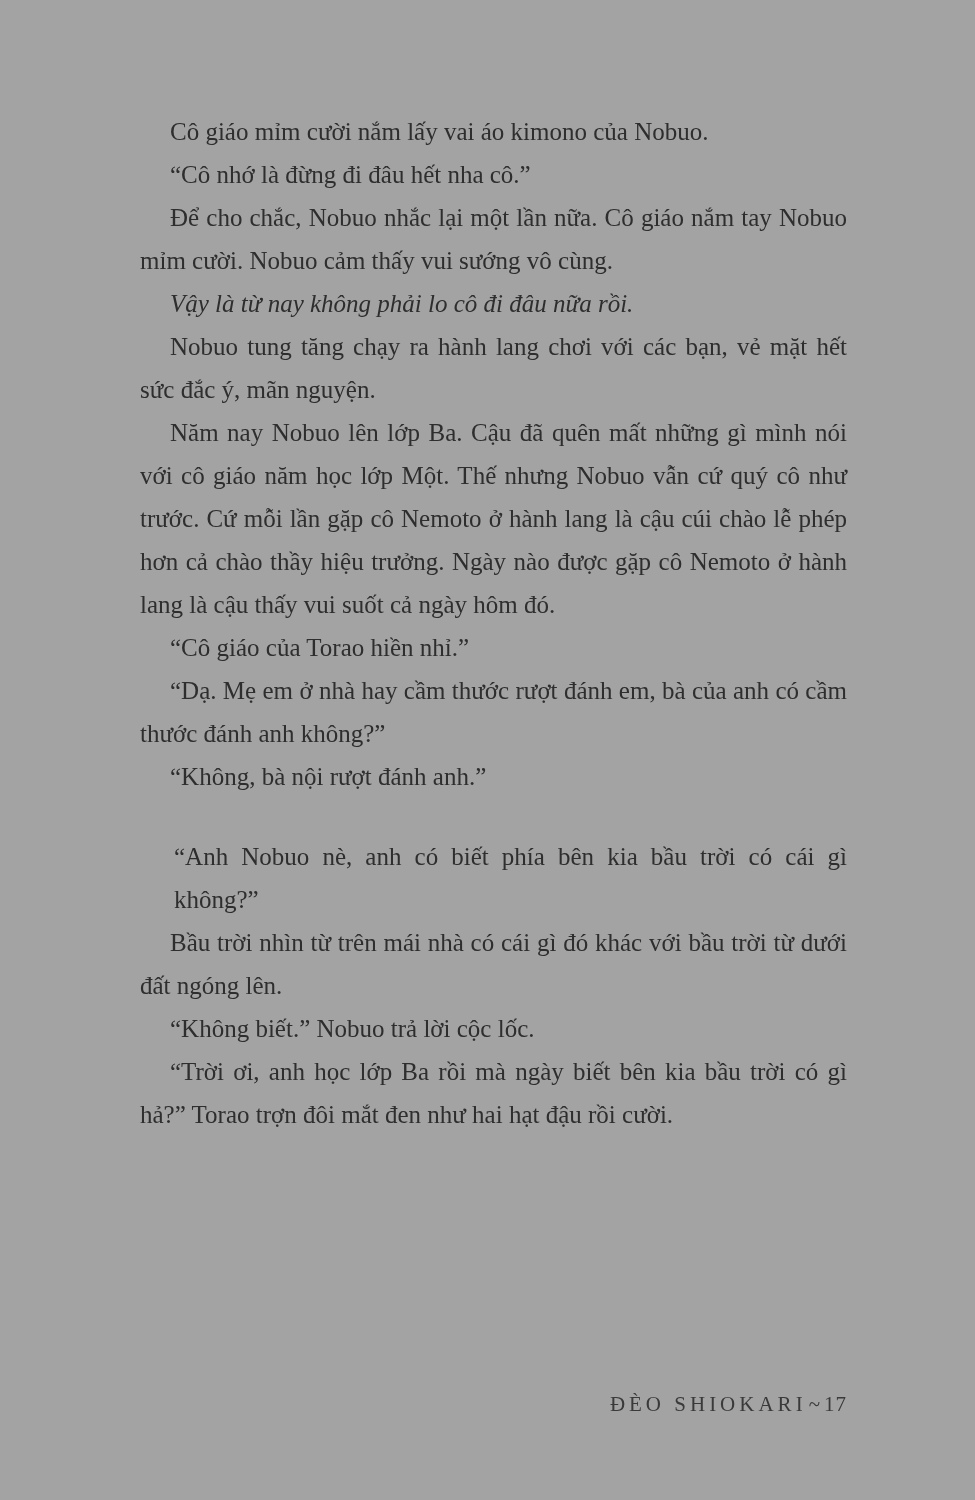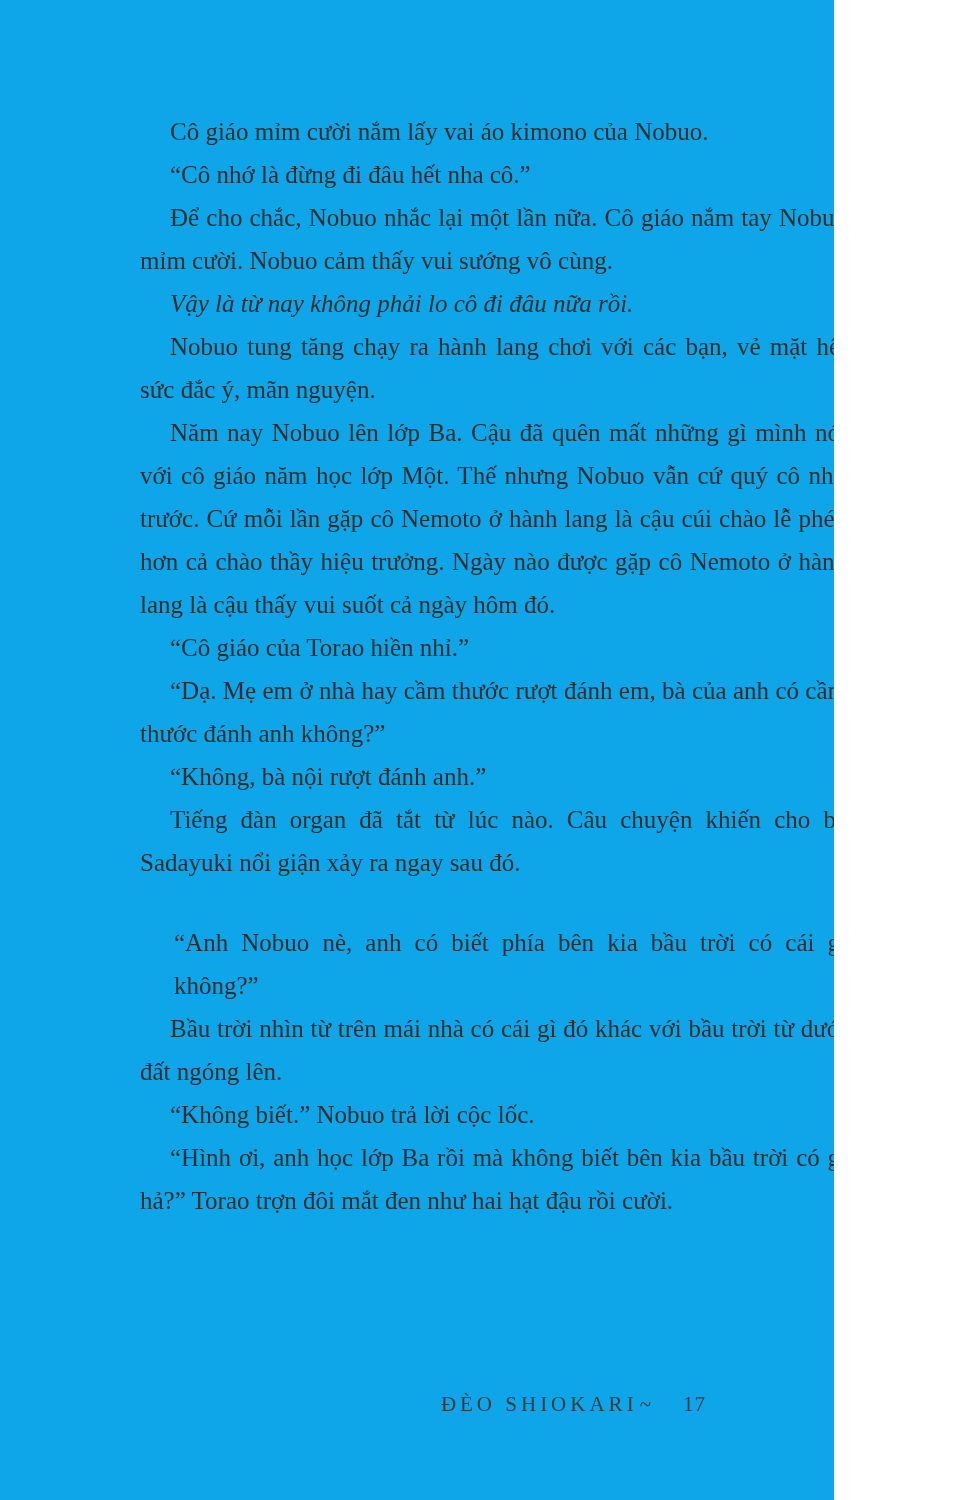--- a/index.html
+++ b/index.html
@@ -4,23 +4,23 @@
 <style>
   * { margin: 0; padding: 0; box-sizing: border-box; }
   html, body {
     width: 975px;
     height: 1500px;
     background: #ffffff;
     font-family: "Liberation Serif", "DejaVu Serif", serif;
   }
   .page {
     position: relative;
-    width: 834px;
+    width: 975px;
     height: 1500px;
-    background: #0ea5e9;
+    background: #a3a3a3;
     overflow: hidden;
     text-decoration: underline;
   }
   .text-block {
     position: absolute;
     left: 140px;
     top: 110px;
     width: 707px;
     color: #2e2e2e;
     font-size: 25px;
@@ -51,39 +51,37 @@
   }
   .footer-title {
     letter-spacing: 4px;
     font-variant: normal;
   }
   .footer-sep {
     padding: 0 4px 0 2px;
   }
   .footer-page {
     letter-spacing: 1px;
-    margin-left: 28px;
   }
 </style>
 </head>
 <body>
 
 <div class="page">
   <div class="text-block" id="paragraphs">
       <p class="para">Cô giáo mỉm cười nắm lấy vai áo kimono của Nobuo.</p>
       <p class="para">“Cô nhớ là đừng đi đâu hết nha cô.”</p>
       <p class="para">Để cho chắc, Nobuo nhắc lại một lần nữa. Cô giáo nắm tay Nobuo mỉm cười. Nobuo cảm thấy vui sướng vô cùng.</p>
       <p class="para italic">Vậy là từ nay không phải lo cô đi đâu nữa rồi.</p>
       <p class="para">Nobuo tung tăng chạy ra hành lang chơi với các bạn, vẻ mặt hết sức đắc ý, mãn nguyện.</p>
       <p class="para">Năm nay Nobuo lên lớp Ba. Cậu đã quên mất những gì mình nói với cô giáo năm học lớp Một. Thế nhưng Nobuo vẫn cứ quý cô như trước. Cứ mỗi lần gặp cô Nemoto ở hành lang là cậu cúi chào lễ phép hơn cả chào thầy hiệu trưởng. Ngày nào được gặp cô Nemoto ở hành lang là cậu thấy vui suốt cả ngày hôm đó.</p>
       <p class="para">“Cô giáo của Torao hiền nhỉ.”</p>
       <p class="para">“Dạ. Mẹ em ở nhà hay cầm thước rượt đánh em, bà của anh có cầm thước đánh anh không?”</p>
       <p class="para">“Không, bà nội rượt đánh anh.”</p>
-      <p class="para">Tiếng đàn organ đã tắt từ lúc nào. Câu chuyện khiến cho ba Sadayuki nổi giận xảy ra ngay sau đó.</p>
       <p class="para no-indent section-break">“Anh Nobuo nè, anh có biết phía bên kia bầu trời có cái gì không?”</p>
       <p class="para">Bầu trời nhìn từ trên mái nhà có cái gì đó khác với bầu trời từ dưới đất ngóng lên.</p>
       <p class="para">“Không biết.” Nobuo trả lời cộc lốc.</p>
-      <p class="para">“Hình ơi, anh học lớp Ba rồi mà không biết bên kia bầu trời có gì hả?” Torao trợn đôi mắt đen như hai hạt đậu rồi cười.</p>
+      <p class="para">“Trời ơi, anh học lớp Ba rồi mà ngày biết bên kia bầu trời có gì hả?” Torao trợn đôi mắt đen như hai hạt đậu rồi cười.</p>
     </div>
   <div class="footer">
     <span class="footer-title">ĐÈO SHIOKARI</span><span class="footer-sep">~</span><span class="footer-page">17</span>
   </div>
 </div>
 
 </body></html>

